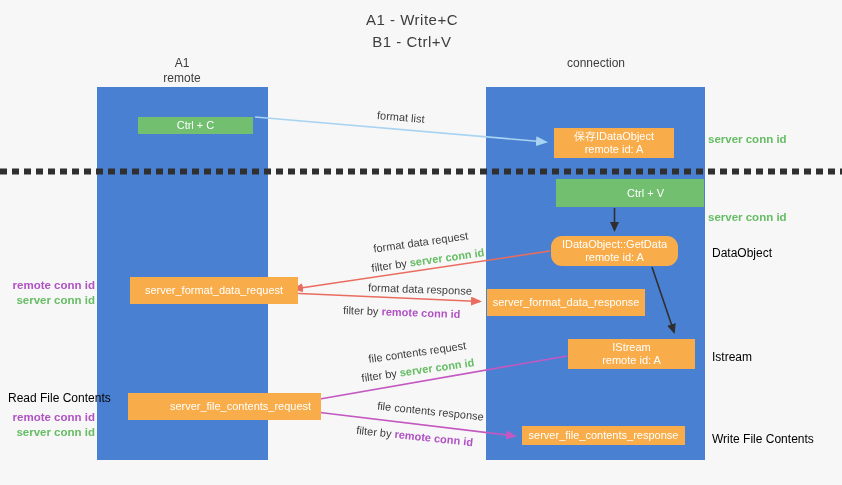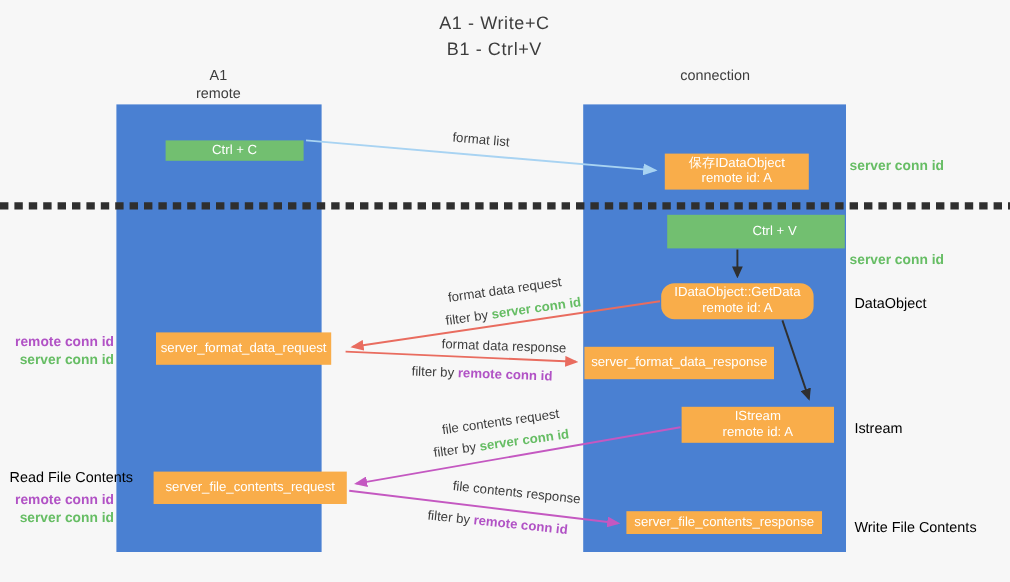--- a/index.html
+++ b/index.html
@@ -102,30 +102,30 @@
     <div>remote id: A</div>
   </div>
 
   <div class="node green-node" style="left:556px; top:179px; width:117px; height:28px;padding-left:31px;">Ctrl + V</div>
 
   <div class="node orange-node" style="left:551px; top:236px; width:127px; height:30px;border-radius:11px;">
     <div>IDataObject::GetData</div>
     <div>remote id: A</div>
   </div>
 
-  <div class="node orange-node" style="left:130px; top:277px; width:146px; height:27px;">server_format_data_request</div>
+  <div class="node orange-node" style="left:130px; top:277px; width:168px; height:27px;">server_format_data_request</div>
 
   <div class="node orange-node" style="left:487px; top:289px; width:158px; height:27px;">server_format_data_response</div>
 
   <div class="node orange-node" style="left:568px; top:339px; width:127px; height:30px;">
     <div>IStream</div>
     <div>remote id: A</div>
   </div>
 
-  <div class="node orange-node" style="left:128px; top:393px; width:161px; height:27px;">server_file_contents_request</div>
+  <div class="node orange-node" style="left:128px; top:393px; width:161px; height:27px;padding-left:32px;">server_file_contents_request</div>
 
   <div class="node orange-node" style="left:522px; top:426px; width:163px; height:19px;">server_file_contents_response</div>
 
   <div class="side-label green-side" style="left:708px; top:133px;">server conn id</div>
   <div class="side-label green-side" style="left:708px; top:211px;">server conn id</div>
   <div class="side-label" style="left:712px; top:246px;">DataObject</div>
   <div class="side-label" style="left:712px; top:350px;">Istream</div>
   <div class="side-label" style="left:712px; top:432px;">Write File Contents</div>
 
   <div class="side-label" style="left:8px; top:391px;">Read File Contents</div>

